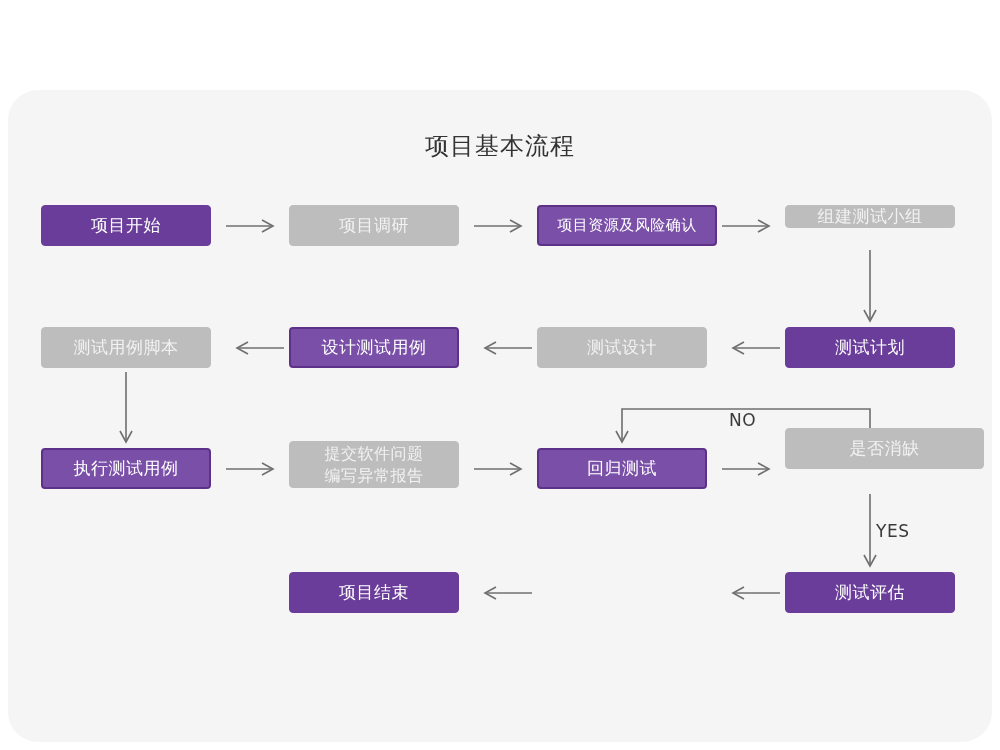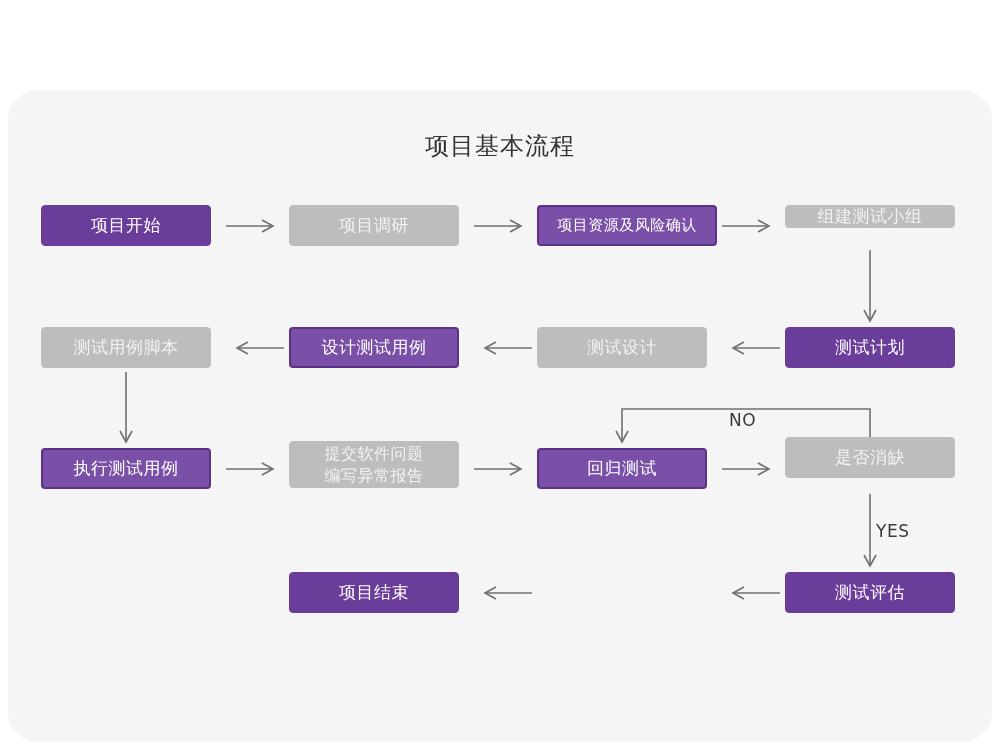--- a/index.html
+++ b/index.html
@@ -199,21 +199,21 @@
 
     <div class="node gray" style="left:41px;top:327px;width:170px;height:41px;">测试用例脚本</div>
     <div class="node outline-purple" style="left:289px;top:327px;width:170px;height:41px;">设计测试用例</div>
     <div class="node gray" style="left:537px;top:327px;width:170px;height:41px;">测试设计</div>
     <div class="node solid-purple" style="left:785px;top:327px;width:170px;height:41px;">测试计划</div>
 
     <div class="node outline-purple" style="left:41px;top:448px;width:170px;height:41px;">执行测试用例</div>
     <div class="node gray" style="left:289px;top:441px;width:170px;height:47px;font-size:16px;">提交软件问题
 编写异常报告</div>
     <div class="node outline-purple" style="left:537px;top:448px;width:170px;height:41px;">回归测试</div>
-    <div class="node gray" style="left:785px;top:437px;width:170px;height:41px;text-align:right;">是否消缺</div>
+    <div class="node gray" style="left:785px;top:428px;width:199px;height:41px;text-align:right;">是否消缺</div>
 
     <div class="node solid-purple" style="left:289px;top:572px;width:170px;height:41px;">项目结束</div>
     <div class="node solid-purple" style="left:785px;top:572px;width:170px;height:41px;">测试评估</div>
 
     <div class="edge-label" style="left:729px;top:410px;">NO</div>
     <div class="edge-label" style="left:876px;top:521px;">YES</div>
 
   </div>
 </div>
 

